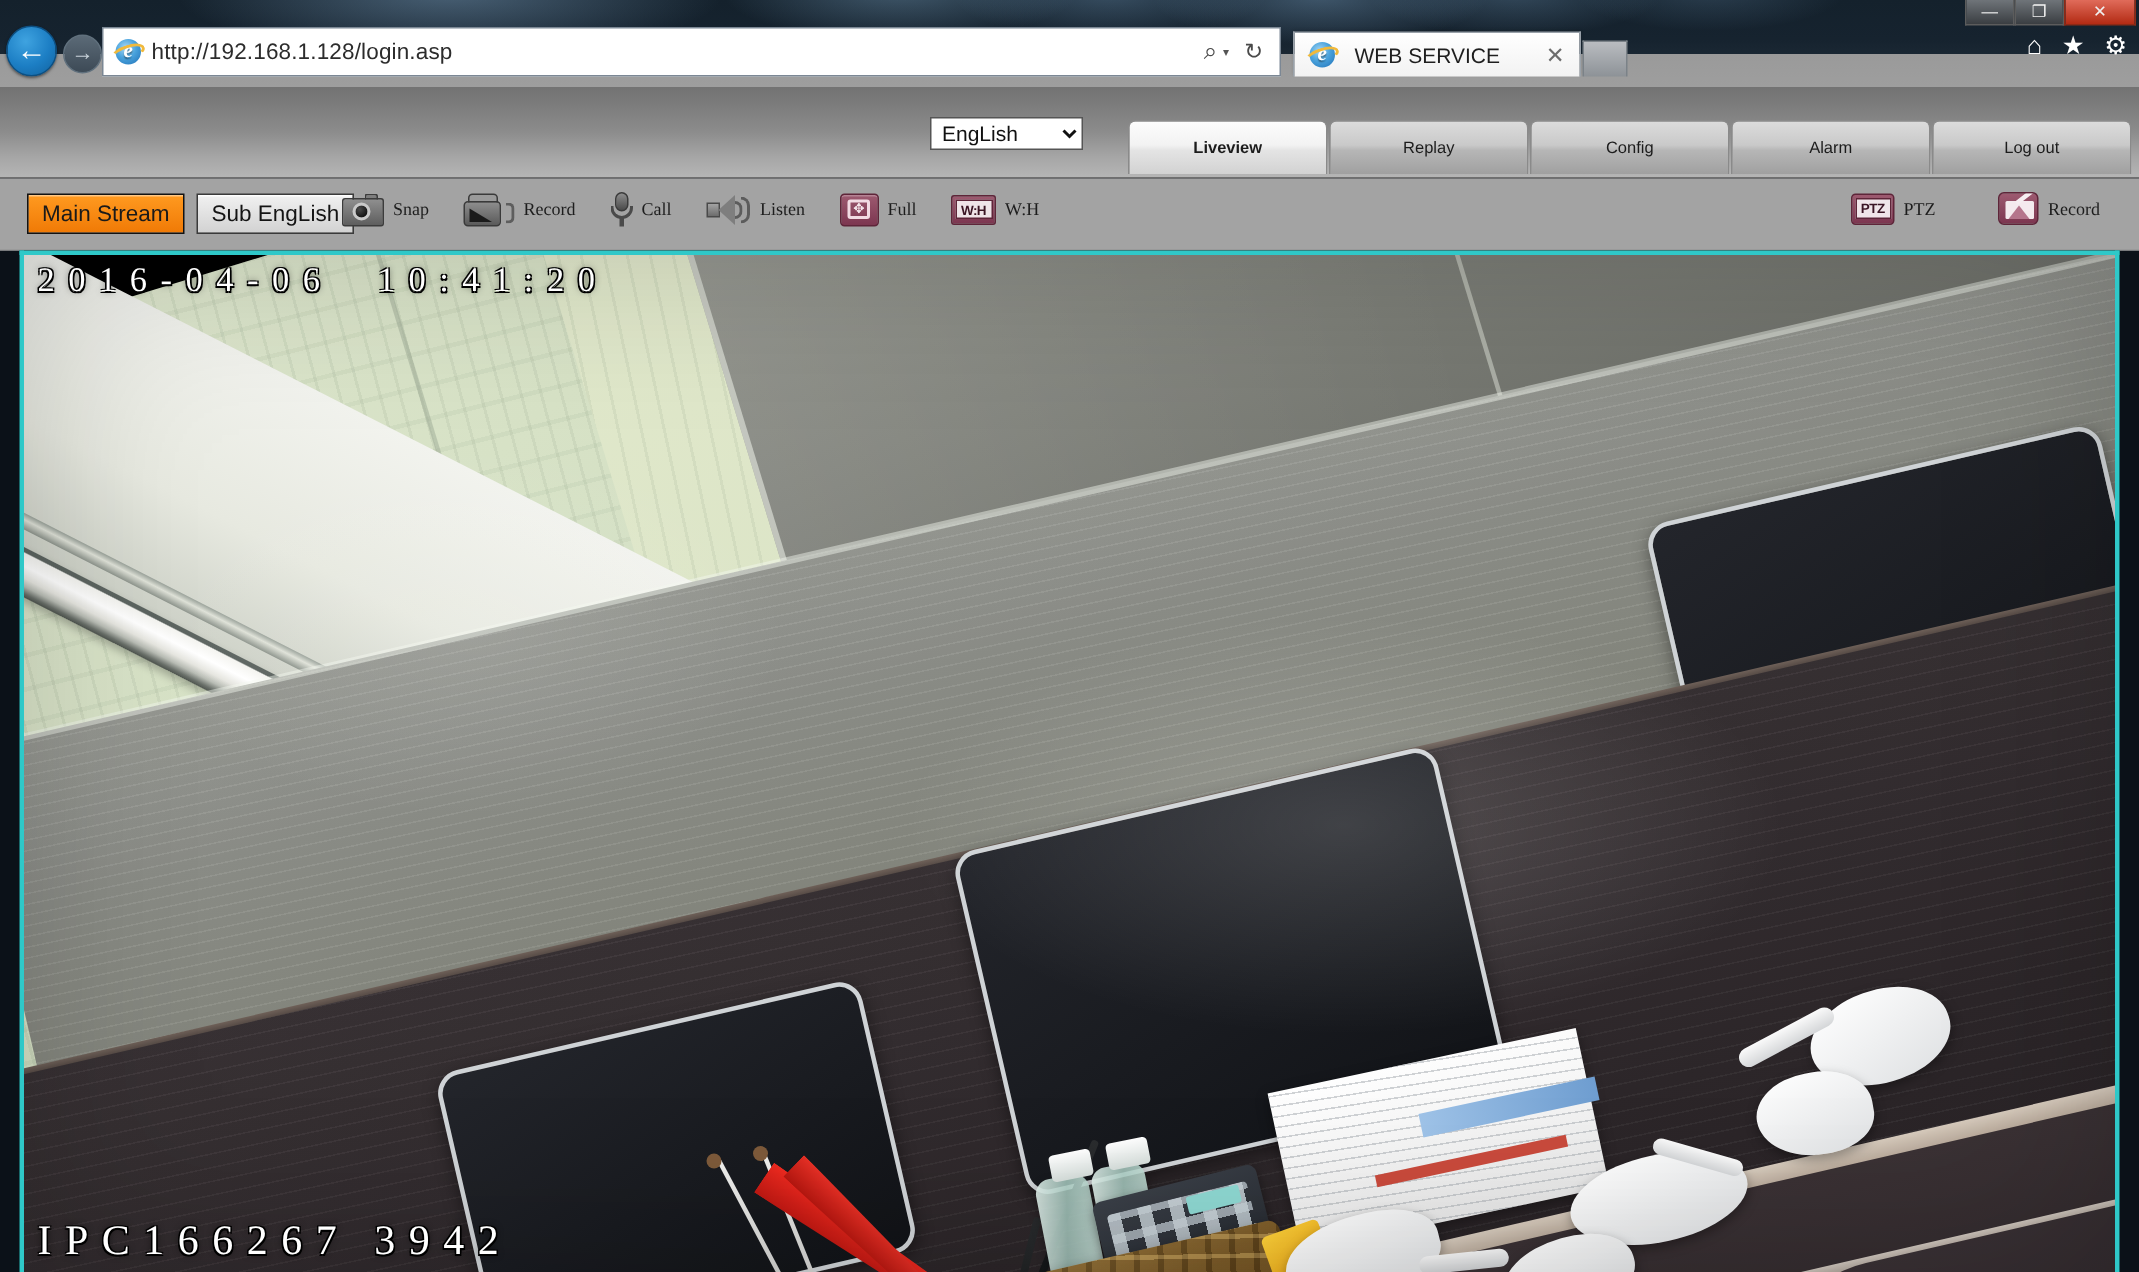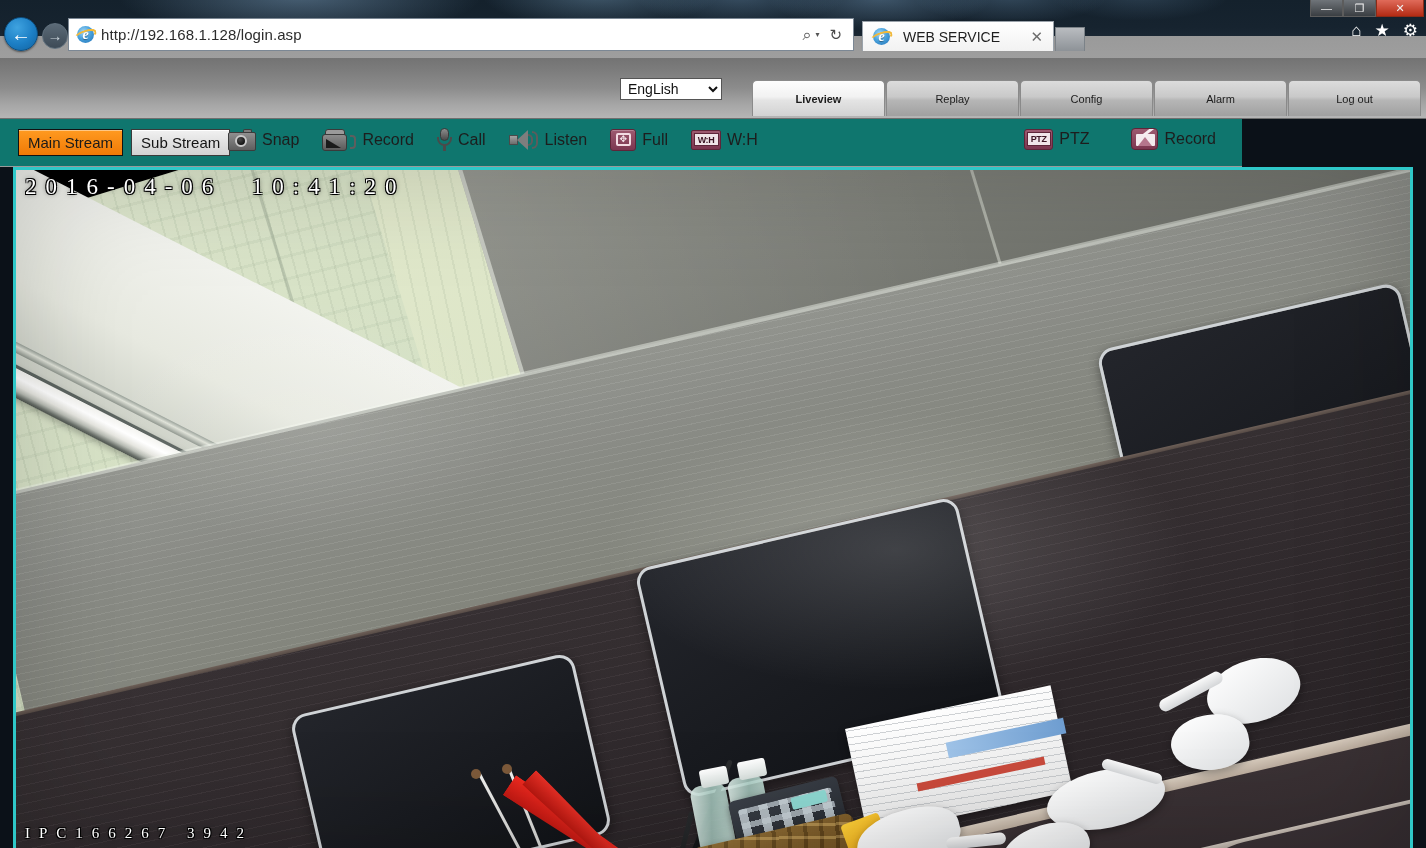--- a/index.html
+++ b/index.html
@@ -138,41 +138,41 @@
     border: 1px solid #8a8a8a; border-bottom: none;
     border-radius: 5px 5px 0 0;
   }
   .nav-tab.active {
     background: linear-gradient(180deg,#fdfdfd 0%, #f2f2f2 45%, #e4e4e4 55%, #d2d2d2 100%);
     font-weight: bold;
   }
 
   
   .toolbar {
-    position: absolute; left: 0; top: 119px; width: 1242px; height: 48px;
-    background: #0f766e;
+    position: absolute; left: 0; top: 119px; width: 1426px; height: 48px;
+    background: #a3a3a3;
     border-bottom: 1px solid #9a9a9a;
   }
   .stream-btns { position: absolute; left: 18px; top: 10px; display: flex; gap: 8px; }
   .stream-btn {
     height: 27px; padding: 0 9px; display: flex; align-items: center; justify-content: center;
     font-size: 15px; color: #141414;
     border: 1px solid #3a3a3a;
     background: linear-gradient(180deg,#f1f1f1,#d2d2d2);
     box-shadow: inset 0 1px 0 #fff;
   }
   .stream-btn.active {
     background: linear-gradient(180deg,#ff9a20,#f07a06);
     border-color: #121212; color: #1a1a1a;
     box-shadow: inset 0 1px 0 rgba(255,255,255,.45);
   }
 
   .tool-items { position: absolute; left: 228px; top: 9px; display: flex; align-items: center; gap: 23px; }
   .tool-item { display: flex; align-items: center; gap: 6px; }
-  .tool-label { font-size: 16px; color: #1d1d1d; }
+  .tool-label { font-size: 12px; color: #1d1d1d; font-family: Liberation Serif, serif; }
 
   
   .ic { position: relative; flex: 0 0 auto; }
   .ic-snap { width: 28px; height: 22px; }
   .ic-snap .body {
     position: absolute; left: 0; bottom: 0; width: 28px; height: 19px;
     background: linear-gradient(180deg,#8f8f8f,#5e5e5e); border: 1px solid #3c3c3c; border-radius: 2px;
   }
   .ic-snap .hump {
     position: absolute; right: 4px; top: 0; width: 9px; height: 5px;
@@ -574,21 +574,21 @@
 
   
   .osd {
     position: absolute; color: #ffffff;
     font-family: "Liberation Serif", serif;
     letter-spacing: 9px; line-height: 1.05;
     text-shadow: 1px 1px 0 #000, -1px 1px 0 #000, 1px -1px 0 #000, -1px -1px 0 #000, 0 0 5px rgba(0,0,0,.7);
     white-space: pre;
   }
   .osd-top { left: 9px; top: 5px; font-size: 23px; }
-  .osd-bottom { left: 9px; bottom: 6px; font-size: 15px; }
+  .osd-bottom { left: 9px; bottom: 6px; font-size: 28px; }
 </style>
 </head>
 <body>
 
 <div class="browser-chrome">
 
   <div class="win-btns">
     <div class="win-btn">—</div>
     <div class="win-btn">❐</div>
     <div class="win-btn close">✕</div>
@@ -650,21 +650,21 @@
     <div class="nav-tab">Config</div>
     <div class="nav-tab">Alarm</div>
     <div class="nav-tab">Log out</div>
   </div>
 </div>
 
 <div class="toolbar">
 
   <div class="stream-btns">
     <div class="stream-btn active">Main Stream</div>
-    <div class="stream-btn">Sub Stream</div>
+    <div class="stream-btn">Sub EngLish</div>
   </div>
 
   <div class="tool-items">
 
     <div class="tool-item">
       <span class="ic ic-snap">
         <span class="hump"></span>
           <span class="body"></span>
           <span class="lens"></span>
       </span>

